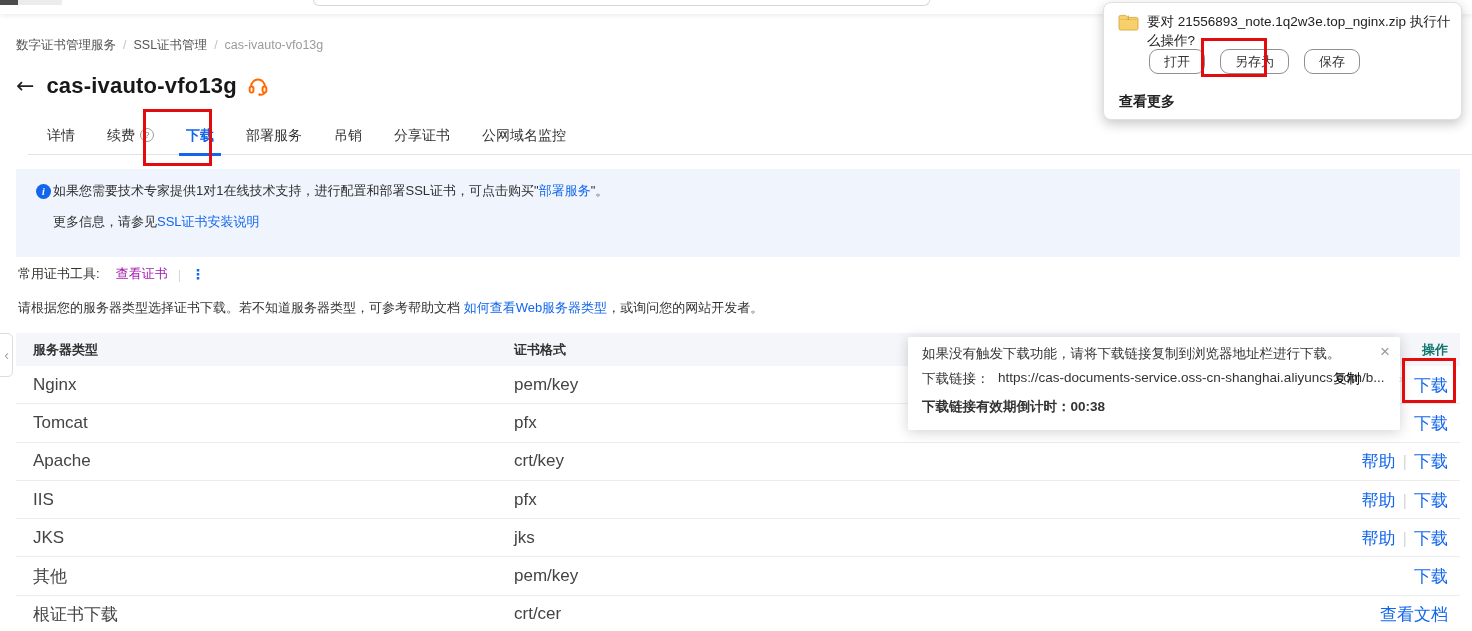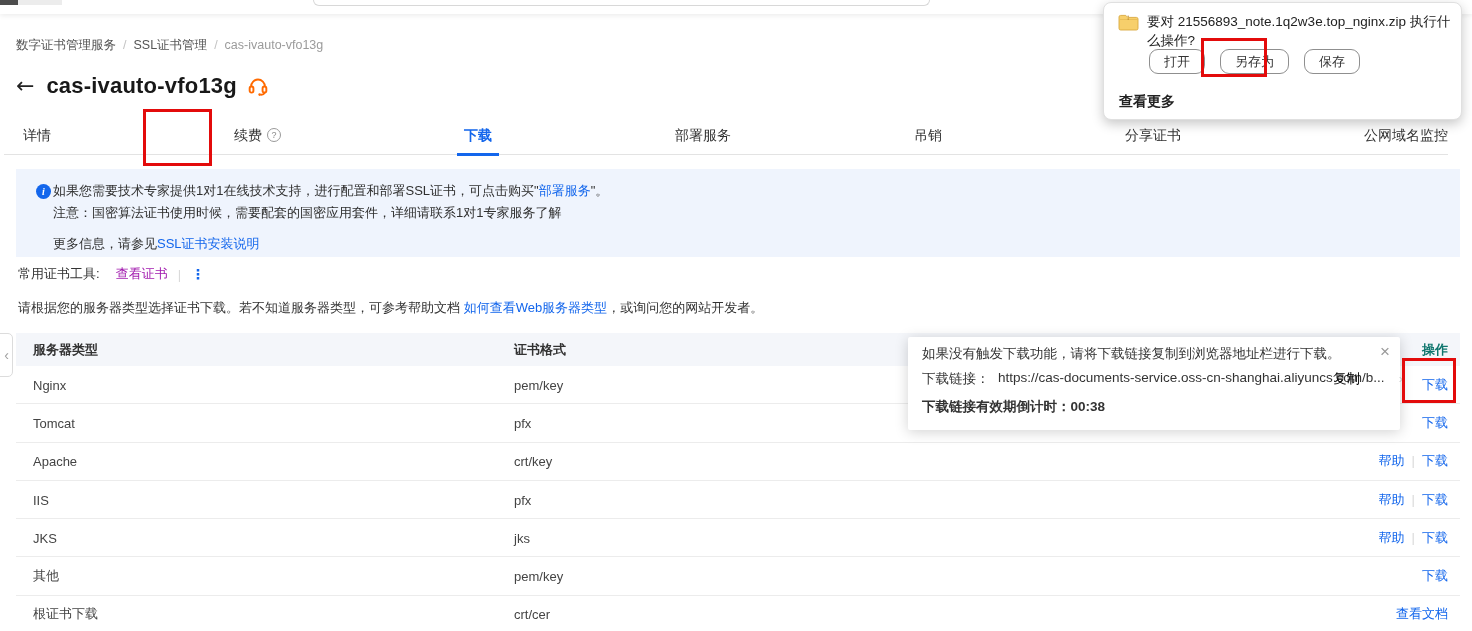--- a/index.html
+++ b/index.html
@@ -25,22 +25,22 @@
   .breadcrumb .current { color:#9b9b9b; }
 
   
   .title-row { left:16px; top:70px; display:flex; align-items:center; height:32px; }
   .back-arrow { font-size:22px; color:#222; cursor:pointer; line-height:1;
     margin-right:12px; font-family:"DejaVu Sans",sans-serif; }
   .page-title { font-size:22px; font-weight:bold; color:#181818; letter-spacing:0.2px; }
   .headset { margin-left:10px; display:inline-flex; cursor:pointer; }
 
   
-  .tabbar { left:4px; top:116px; width:1444px; height:39px; border-bottom:1px solid #e3e3e3;
-    display:flex; align-items:center; gap:32px; padding-left:19px; font-size:14px;justify-content:space-between; }
+  .tabbar { left:28px; top:116px; width:1444px; height:39px; border-bottom:1px solid #e3e3e3;
+    display:flex; align-items:center; gap:32px; padding-left:19px; font-size:14px; }
   .tab { color:#333; cursor:pointer; position:relative; height:39px; line-height:37px;
     display:flex; align-items:center; gap:5px; }
   .tab.active { color:#1366ec; font-weight:bold; }
   .tab.active::after { content:""; position:absolute; left:-7px; right:-7px; bottom:-1px;
     height:3px; background:#1366ec; }
   .qicon { width:14px; height:14px; border:1px solid #9a9a9a; border-radius:50%;
     color:#8a8a8a; font-size:9px; font-weight:normal; display:inline-flex;
     align-items:center; justify-content:center; line-height:1; }
 
   
@@ -61,21 +61,21 @@
   .kebab-icon { color:#1366ec; font-weight:bold; font-size:14px; cursor:pointer;
     letter-spacing:0; line-height:1; }
   .table-desc { left:18px; top:299px; font-size:13px; color:#333; }
   .table-desc a { color:#1366ec; text-decoration:none; cursor:pointer; }
 
   
   .cert-table { left:16px; top:333px; width:1444px; }
   .thead { height:33px; background:#f4f6fa; position:relative; font-weight:bold;
     font-size:13px; color:#333; }
   .trow { height:38.3px; position:relative; border-bottom:1px solid #ececec;
-    font-size:13px; color:#444; background:#fff; }
+    font-size:17px; color:#444; background:#fff; }
   .c1 { position:absolute; left:17px; top:50%; transform:translateY(-50%); }
   .c2 { position:absolute; left:498px; top:50%; transform:translateY(-50%); }
   .c3 { position:absolute; right:12px; top:50%; transform:translateY(-50%);
     text-align:right; white-space:nowrap; }
   .trow .c3 a { color:#1366ec; text-decoration:none; cursor:pointer; }
   .trow .c3 .vsep { color:#d9d9d9; margin:0 7px; }
   .thead .c3 { font-weight:bold; color:#0f766e; }
 
   
   .collapse-handle { left:-9px; top:333px; width:22px; height:44px; background:#fff;
@@ -165,21 +165,20 @@
       <span>分享证书</span>
     </div>
   <div class="tab">
       <span>公网域名监控</span>
     </div>
 </div>
 
 <div class="abs banner">
   <span class="info-icon">i</span>
   <div><span>如果您需要技术专家提供1对1在线技术支持，进行配置和部署SSL证书，可点击购买"</span><a>部署服务</a><span>"。</span></div>
-  <div>注意：国密算法证书使用时候，需要配套的国密应用套件，详细请联系1对1专家服务了解</div>
   <div class="line3"><span>更多信息，请参见</span><a>SSL证书安装说明</a></div>
 </div>
 
 <div class="abs tools-row">
   <span>常用证书工具:</span>
   <a>查看证书</a>
   <span class="vsep">|</span>
   <span class="kebab-icon">⋮</span>
 </div>
 

